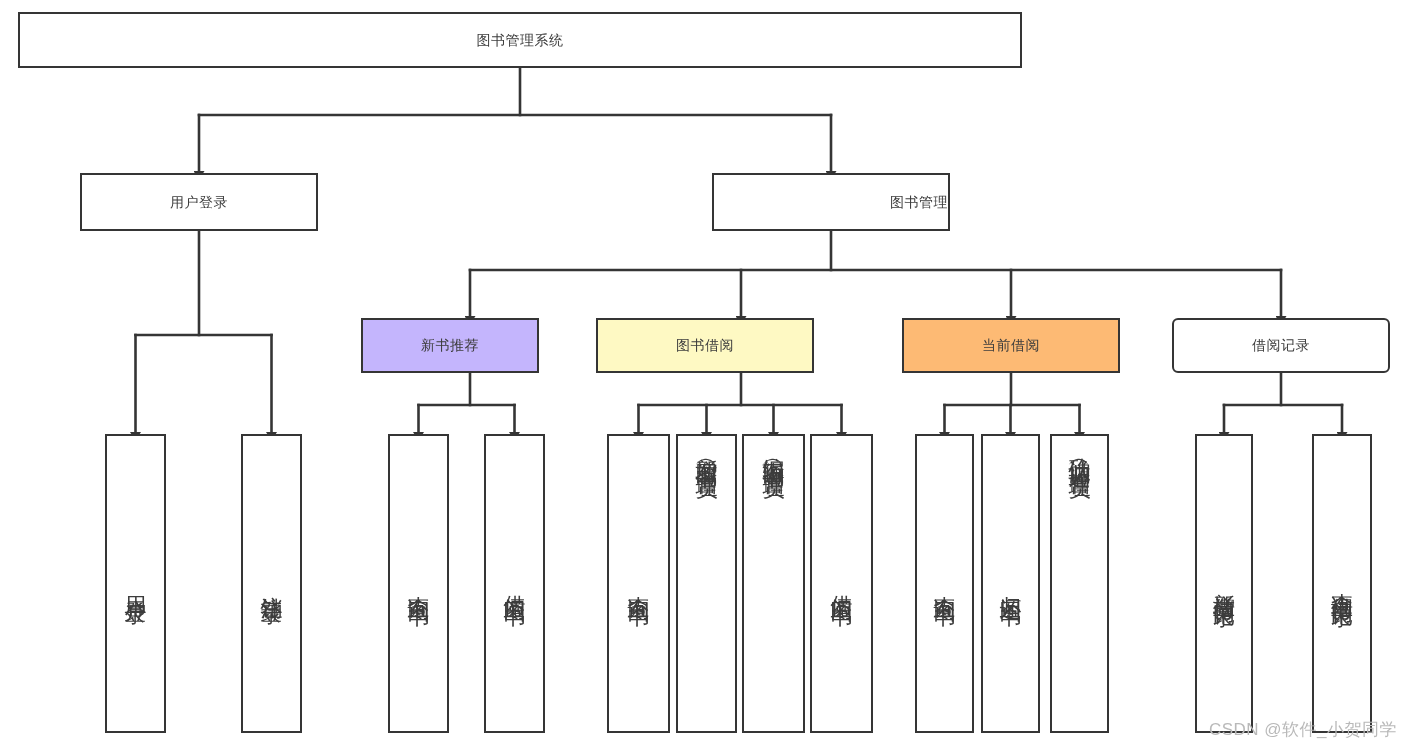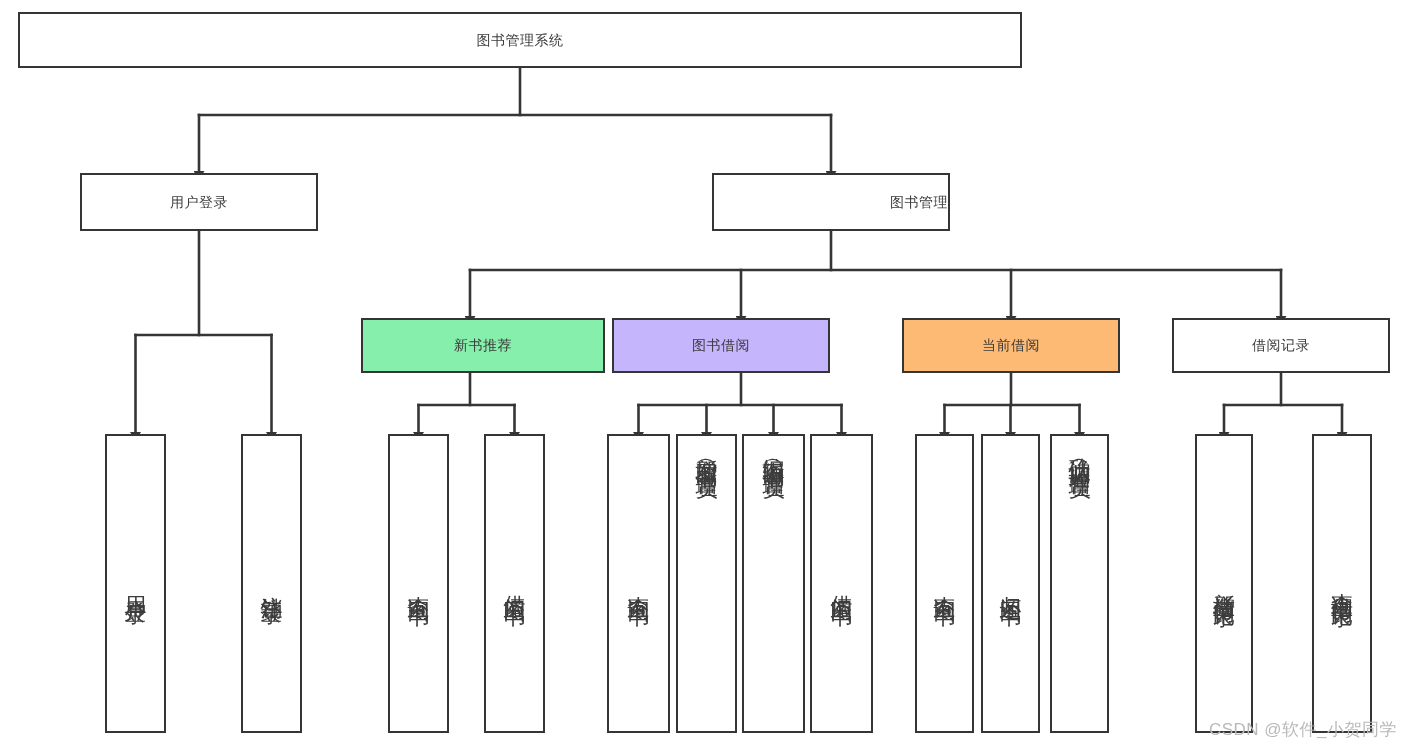--- a/index.html
+++ b/index.html
@@ -128,30 +128,30 @@
   <div id="nodes-layer">
       <div class="node" id="node-root" style="left: 18px; top: 12px; width: 1004px; height: 56px; border-color: rgb(53, 53, 53); background: rgb(255, 255, 255);">
         <span class="node-label" style="color: rgb(60, 60, 60);">图书管理系统</span>
       </div>
       <div class="node" id="node-user-login" style="left: 80px; top: 173px; width: 238px; height: 58px; border-color: rgb(53, 53, 53); background: rgb(255, 255, 255);">
         <span class="node-label" style="color: rgb(60, 60, 60);">用户登录</span>
       </div>
       <div class="node" id="node-book-manage" style="left: 712px; top: 173px; width: 238px; height: 58px; border-color: rgb(53, 53, 53); background: rgb(255, 255, 255); justify-content: flex-end;">
         <span class="node-label" style="color: rgb(60, 60, 60);">图书管理</span>
       </div>
-      <div class="node" id="node-new-book-rec" style="left: 361px; top: 318px; width: 244px; height: 55px; border-color: rgb(53, 53, 53); background: #86efac;">
+      <div class="node" id="node-new-book-rec" style="left: 361px; top: 318px; width: 178px; height: 55px; border-color: rgb(53, 53, 53); background: #c4b5fd;">
         <span class="node-label" style="color: rgb(60, 60, 60);">新书推荐</span>
       </div>
-      <div class="node" id="node-book-borrow" style="left: 612px; top: 318px; width: 218px; height: 55px; border-color: rgb(53, 53, 53); background: #c4b5fd;">
+      <div class="node" id="node-book-borrow" style="left: 596px; top: 318px; width: 218px; height: 55px; border-color: rgb(53, 53, 53); background: #fef9c3;">
         <span class="node-label" style="color: rgb(60, 60, 60);">图书借阅</span>
       </div>
       <div class="node" id="node-current-borrow" style="left: 902px; top: 318px; width: 218px; height: 55px; border-color: rgb(53, 53, 53); background: #fdba74;">
         <span class="node-label" style="color: rgb(60, 60, 60);">当前借阅</span>
       </div>
-      <div class="node" id="node-borrow-record" style="left: 1172px; top: 318px; width: 218px; height: 55px; border-color: rgb(53, 53, 53); background: rgb(255, 255, 255);">
+      <div class="node" id="node-borrow-record" style="left: 1172px; top: 318px; width: 218px; height: 55px; border-color: rgb(53, 53, 53); background: rgb(255, 255, 255); border-radius: 6px;">
         <span class="node-label" style="color: rgb(60, 60, 60);">借阅记录</span>
       </div>
       <div class="node vertical mid" id="node-leaf-user-login" style="left: 105px; top: 434px; width: 61px; height: 299px; border-color: rgb(53, 53, 53); background: rgb(255, 255, 255);">
         <span class="node-label" style="color: rgb(60, 60, 60);">用户登录</span>
       </div>
       <div class="node vertical mid" id="node-leaf-logout" style="left: 241px; top: 434px; width: 61px; height: 299px; border-color: rgb(53, 53, 53); background: rgb(255, 255, 255);">
         <span class="node-label" style="color: rgb(60, 60, 60);">注销登录</span>
       </div>
       <div class="node vertical mid" id="node-leaf-query-book-1" style="left: 388px; top: 434px; width: 61px; height: 299px; border-color: rgb(53, 53, 53); background: rgb(255, 255, 255);">
         <span class="node-label" style="color: rgb(60, 60, 60);">查询图书</span>

